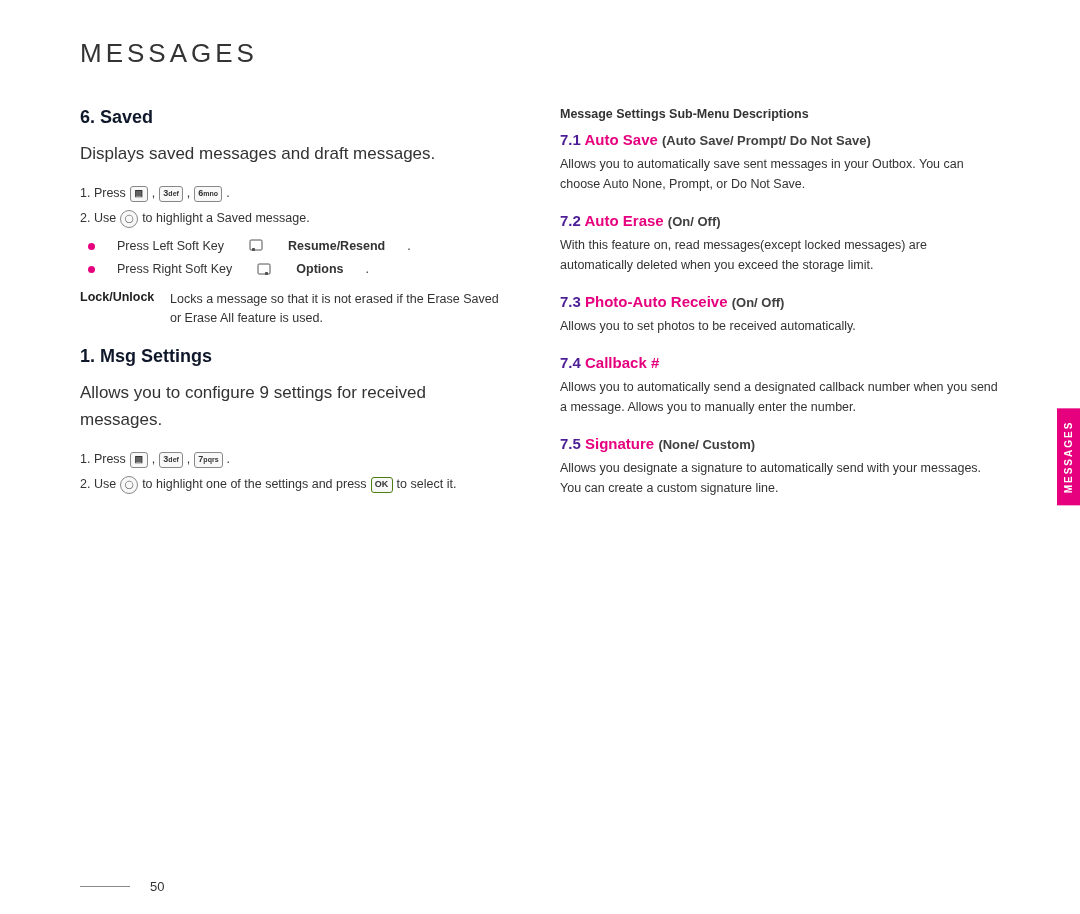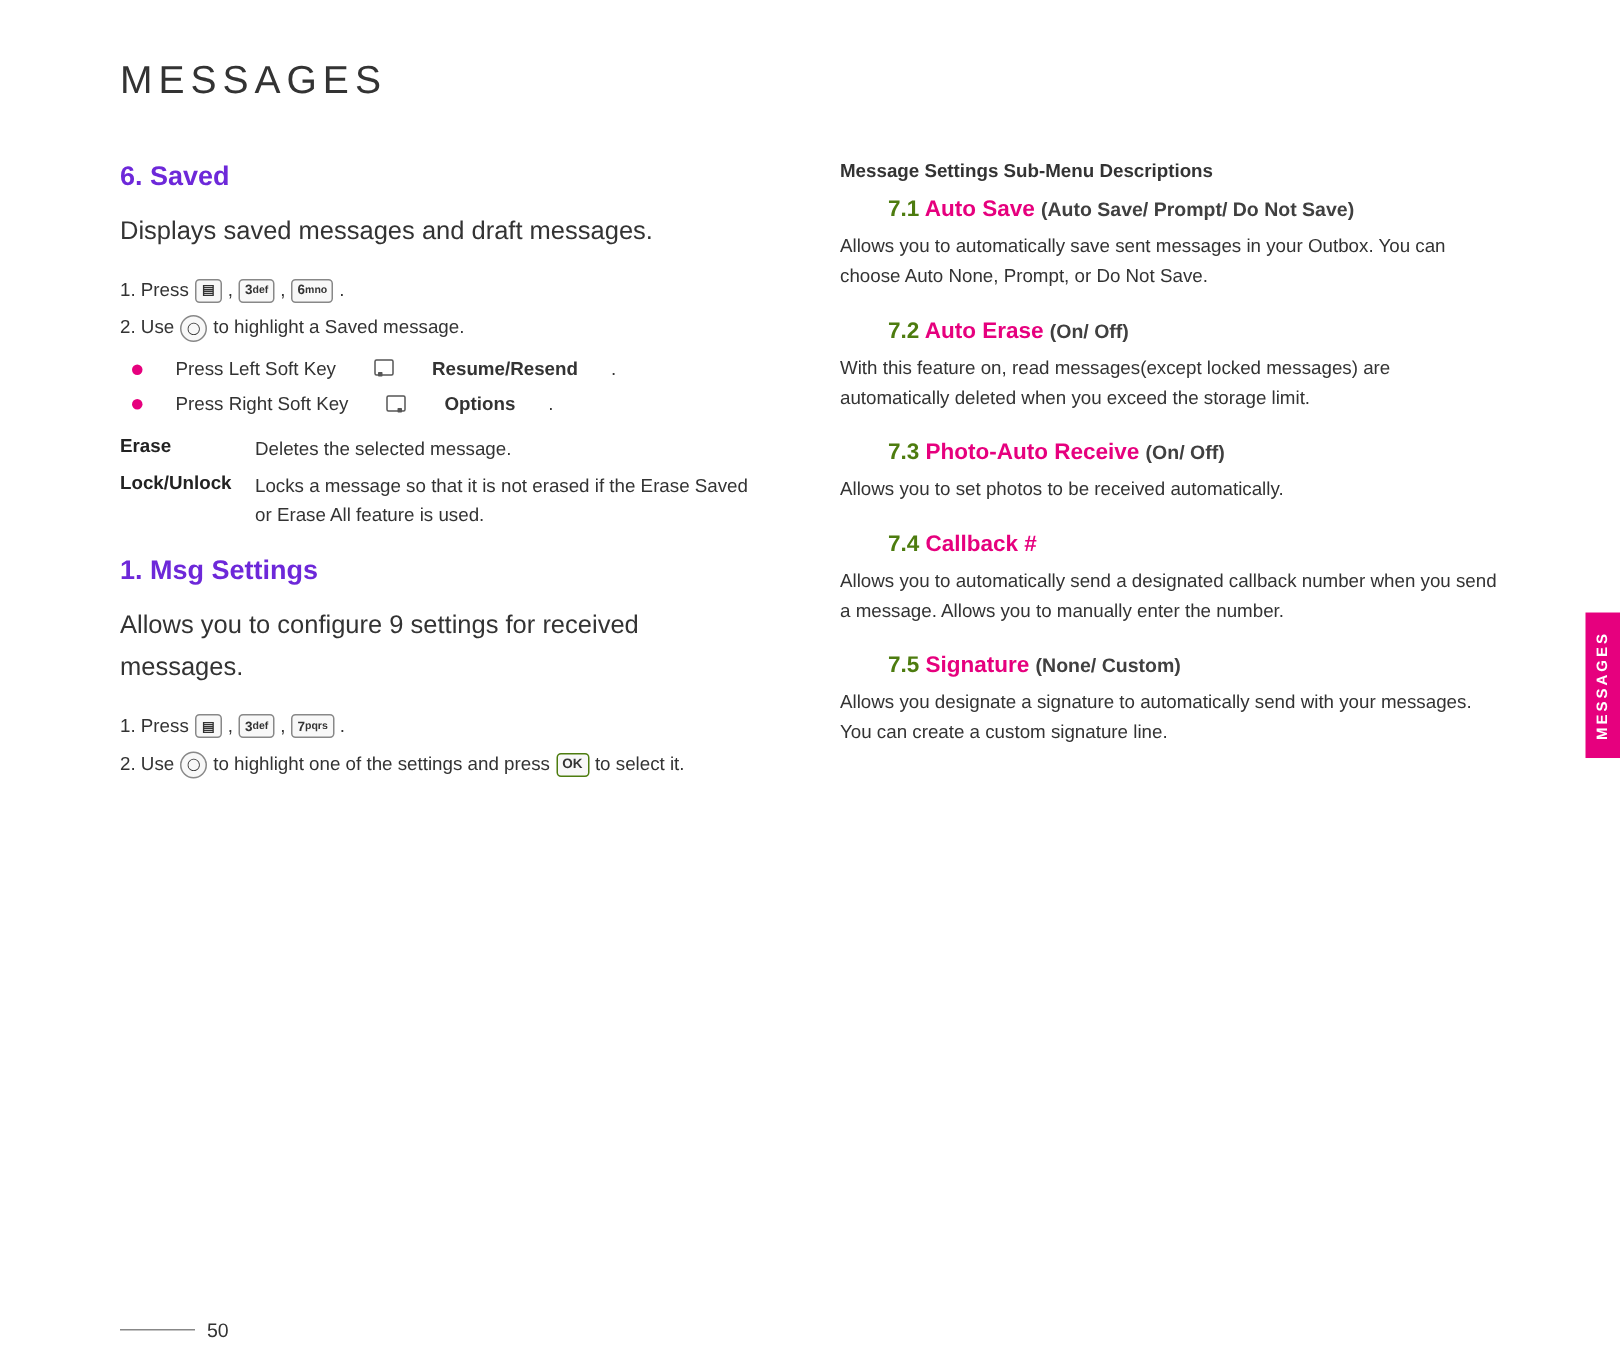--- a/index.html
+++ b/index.html
@@ -49,21 +49,21 @@
     .right-column {
       width: 50%;
       padding-left: 20px;
       padding-top: 20px;
       border-left: none;
     }
 
     .section-title {
       font-size: 18px;
       font-weight: bold;
-      color: #6d28d9;
+      color: #0f172a;
       margin-bottom: 12px;
     }
 
     .section-body {
       font-size: 17px;
       line-height: 1.6;
       color: #333;
       margin-bottom: 16px;
     }
 
@@ -198,22 +198,21 @@
       margin-bottom: 10px;
     }
 
     .sub-section-title {
       font-size: 15px;
       font-weight: bold;
       margin-bottom: 6px;
     }
 
     .sub-section-title .number {
-      color: #4d7c0f;
-      margin-left: 32px;
+      color: #4c1d95;
     }
 
     .sub-section-title .name {
       color: #e6007e;
     }
 
     .sub-section-title .suffix {
       color: #404040;
       font-weight: bold;
       font-size: 13px;
@@ -244,21 +243,21 @@
       font-size: 10px;
       letter-spacing: 2px;
       font-weight: bold;
       text-transform: uppercase;
     }
 
     .page-footer {
       padding: 10px 80px 20px 80px;
       display: flex;
       align-items: center;
-      gap: 8px;
+      gap: 20px;
     }
 
     .footer-line {
       width: 50px;
       height: 1px;
       background: #888;
     }
 
     .page-number {
       font-size: 13px;
@@ -317,24 +316,20 @@
                 <rect x="8" y="9" width="3" height="3" rx="0.5" fill="#555"></rect>
               </svg>
             </span>
             <span class="bold-text">Options</span>
               <span>.</span>
           </li>
         </ul>
 
         <div class="definition-table">
           <div class="definition-row">
-            <span class="def-term">Erase</span>
-            <span class="def-desc">Deletes the selected message.</span>
-          </div>
-          <div class="definition-row">
             <span class="def-term">Lock/Unlock</span>
             <span class="def-desc">Locks a message so that it is not erased if the Erase Saved or Erase All feature is used.</span>
           </div>
         </div>
       </div>
 
       <div class="right-section" style="margin-top:10px;">
         <div class="section-title">1. Msg Settings</div>
         <div class="section-body">Allows you to configure 9 settings for received messages.</div>
 

